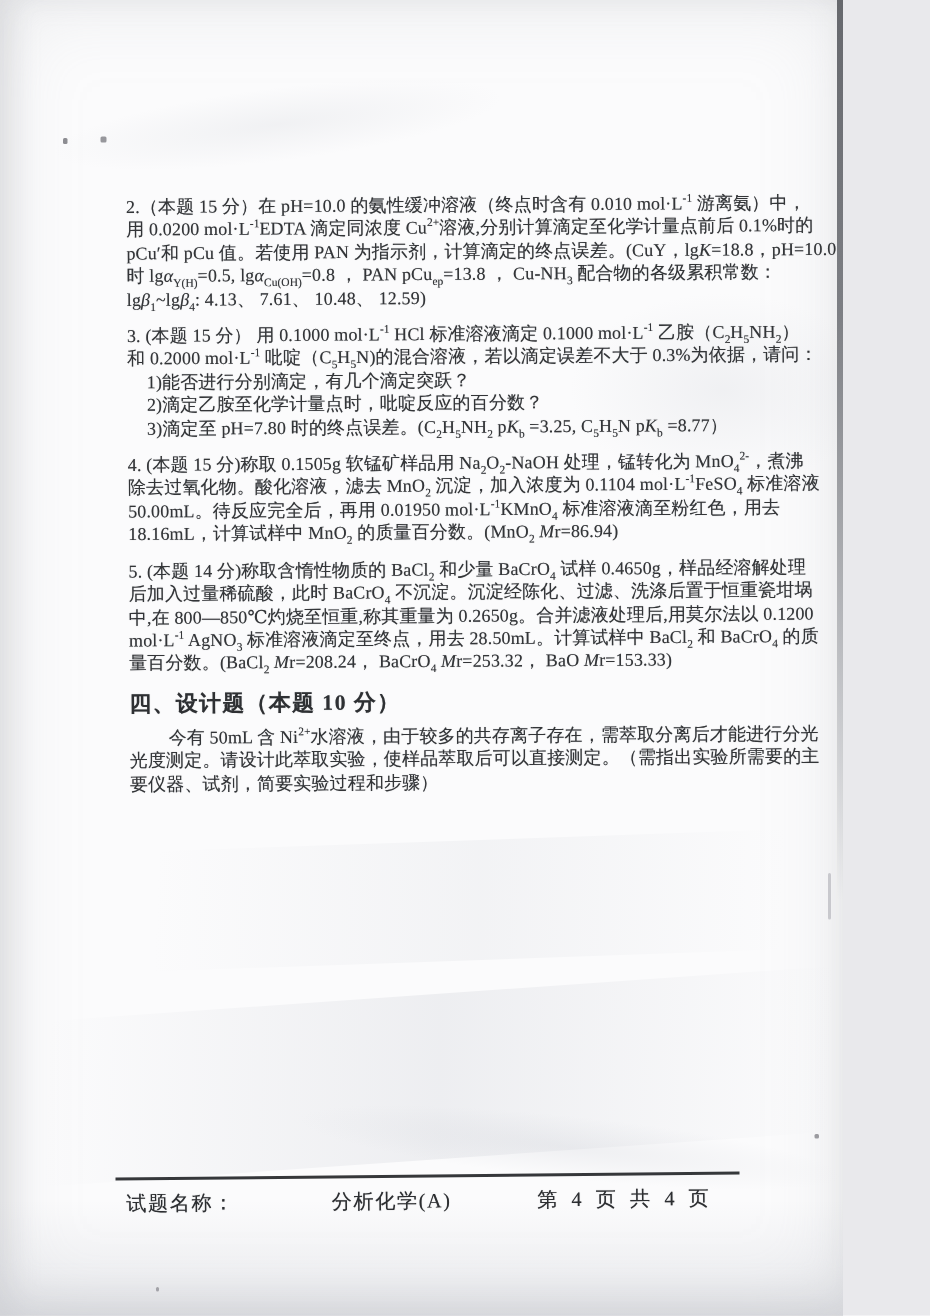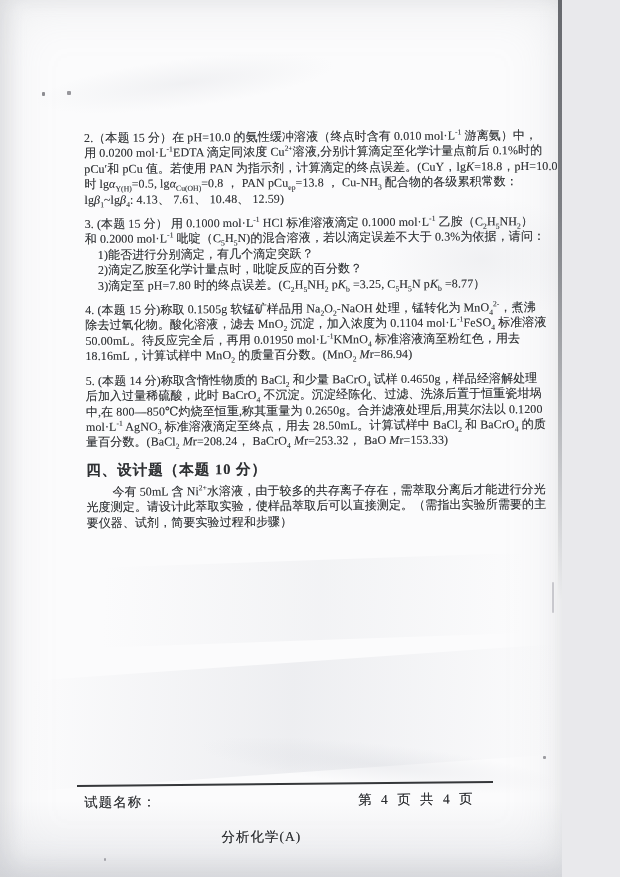--- a/index.html
+++ b/index.html
@@ -65,21 +65,21 @@
   
   .footer{
     position:absolute;left:77px;top:785px;width:416px;height:34px;
     transform:rotate(-0.55deg);transform-origin:0 0;
     color:#2c2e31;
   }
   .footer .rule{position:absolute;left:0;top:0;width:100%;height:2px;background:#35373a;}
   .footer span{position:absolute;top:9px;white-space:nowrap;font-size:13.5px;
     text-shadow:0 0 0.5px rgba(60,62,66,0.6);}
   .f-label{left:7px;letter-spacing:1px;}
-  .f-course{left:144px;letter-spacing:1px;margin-top:36px;}
+  .f-course{left:144px;letter-spacing:1px;}
   .f-page{left:281px;letter-spacing:3px;}
 </style>
 </head>
 <body>
 
 <div class="sheet">
 
   <div class="crease c1"></div>
   <div class="crease c2"></div>
   <div class="crease c3"></div>

